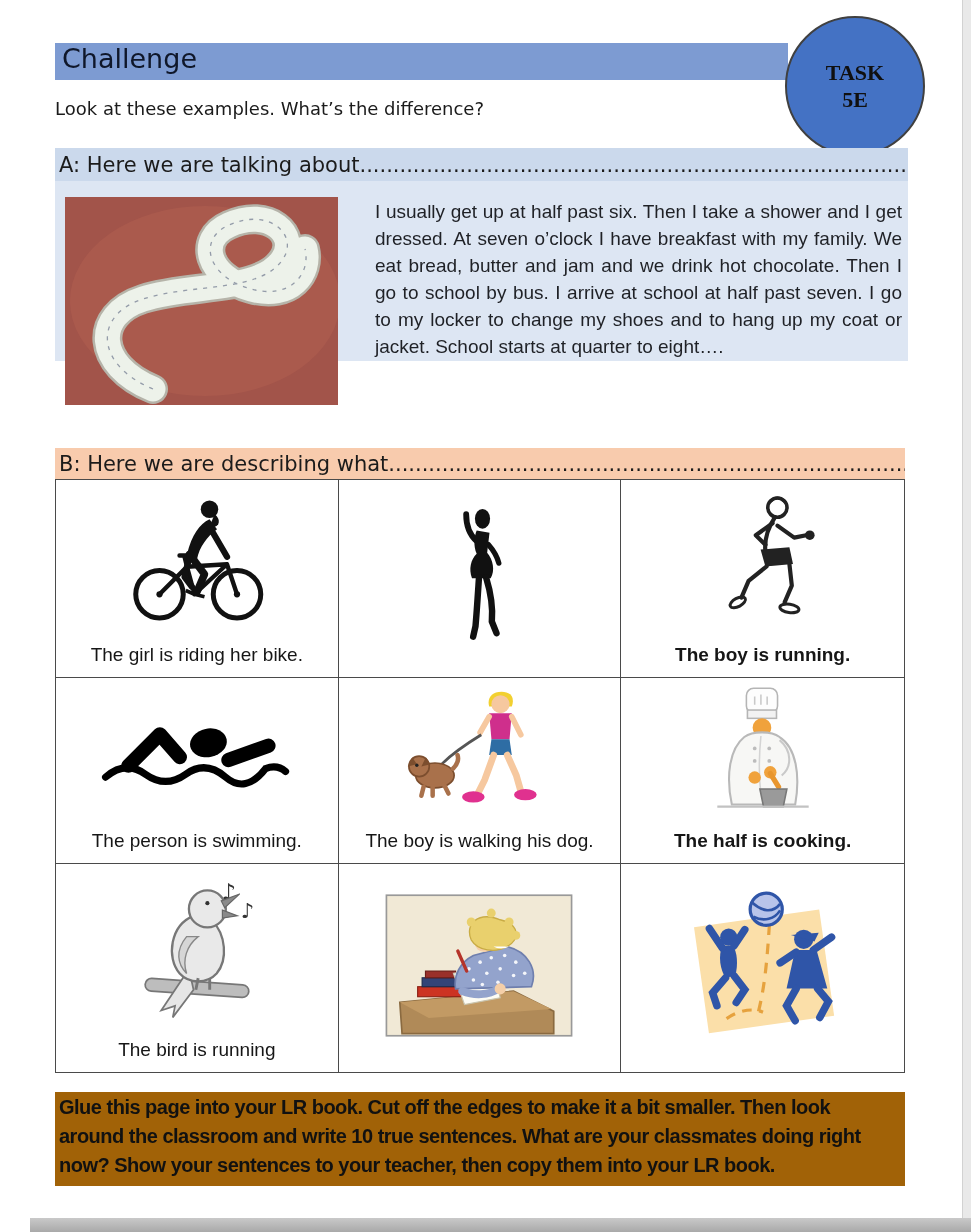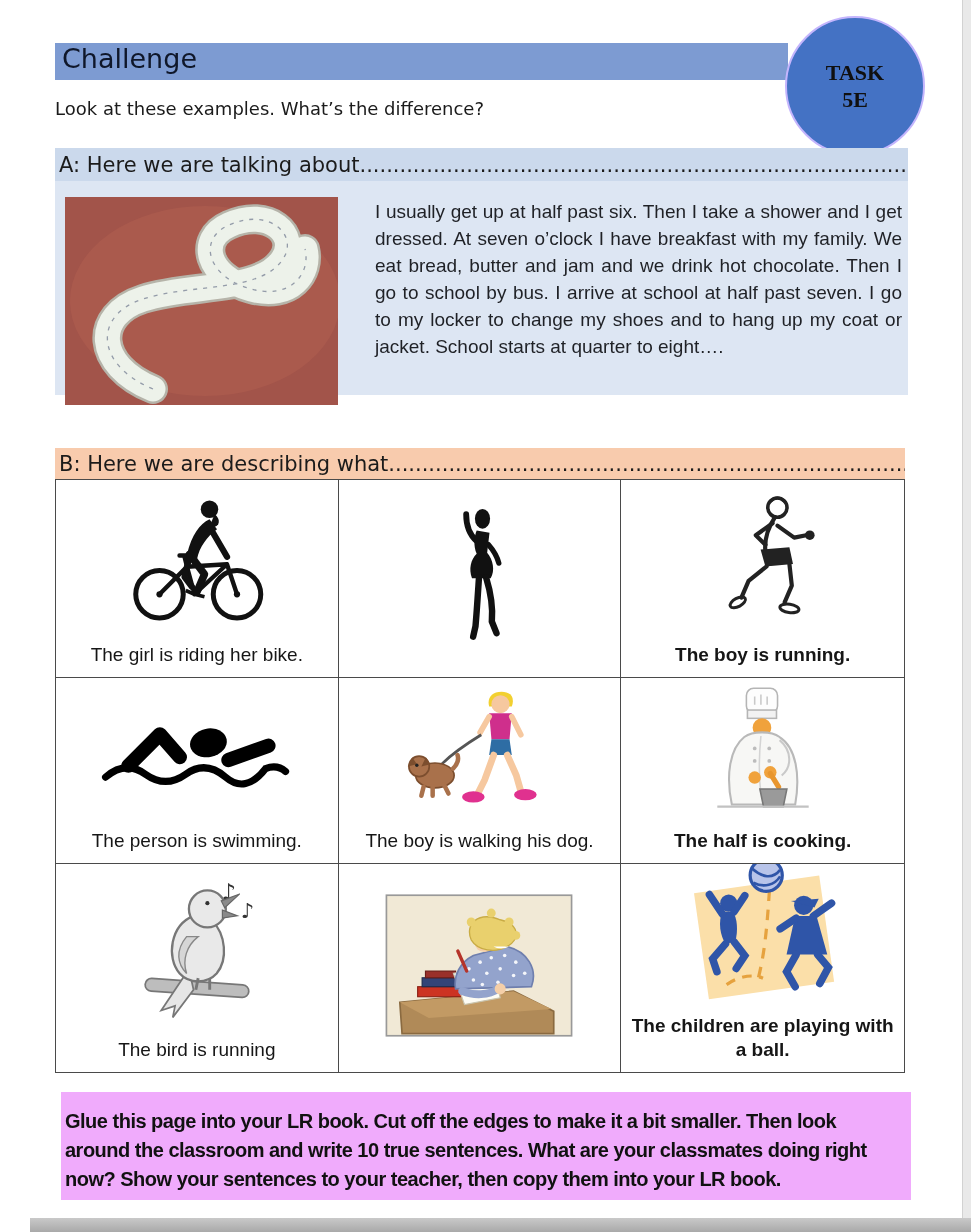--- a/index.html
+++ b/index.html
@@ -6,53 +6,53 @@
   #page{position:relative;width:971px;height:1232px;background:#ffffff;overflow:hidden;
         font-family:"Liberation Sans",sans-serif;color:#1c1c1c;}
   
   .right-strip{position:absolute;top:0;right:0;width:8px;height:1232px;background:#e9e9e9;border-left:1px solid #d2d2d2;}
   .bottom-strip{position:absolute;left:30px;right:0;top:1218px;height:14px;background:linear-gradient(#c9c9c9,#a9a9a9);}
   
   .challenge-bar{position:absolute;left:55px;top:43px;width:733px;height:37px;background:#7d9bd2;
                  display:flex;align-items:flex-start;padding-left:7px;box-sizing:border-box;
                  font-family:"DejaVu Sans",sans-serif;font-size:27px;color:#0f172a;}
   .badge{position:absolute;left:785px;top:16px;width:140px;height:140px;border-radius:50%;
-         background:#4472c4;border:2px solid #c4b5fd;box-sizing:border-box;
+         background:#4472c4;border:2px solid #404040;box-sizing:border-box;
          display:flex;flex-direction:column;align-items:center;justify-content:center;
          font-family:"Liberation Serif",serif;font-weight:700;font-size:22px;color:#101010;line-height:27px;}
   .subtitle{position:absolute;left:55px;top:98px;width:720px;
             font-family:"DejaVu Sans",sans-serif;font-size:18px;color:#1b1b1b;}
   
   .a-heading{position:absolute;left:55px;top:148px;width:853px;height:33px;background:#cbd9ec;
              font-family:"DejaVu Sans",sans-serif;font-size:21px;color:#1b1b1b;
              display:flex;align-items:center;padding-left:4px;box-sizing:border-box;
              white-space:nowrap;overflow:hidden;}
-  .a-block{position:absolute;left:55px;top:181px;width:853px;height:214px;background:#dde6f3;}
+  .a-block{position:absolute;left:55px;top:181px;width:853px;height:180px;background:#dde6f3;}
   .a-photo{position:absolute;left:10px;top:16px;width:273px;height:208px;}
   .a-paragraph{position:absolute;left:320px;top:17px;width:527px;
                font-size:19px;line-height:27px;text-align:justify;color:#1f2126;}
   
   .b-heading{position:absolute;left:55px;top:448px;width:850px;height:31px;background:#f8cbad;
              font-family:"DejaVu Sans",sans-serif;font-size:21px;color:#1b1b1b;
              display:flex;align-items:center;padding-left:4px;box-sizing:border-box;
              white-space:nowrap;overflow:hidden;}
   .grid{position:absolute;left:55px;top:479px;width:850px;height:594px;box-sizing:border-box;
         border:1px solid #4a4a4a;display:grid;grid-template-columns:1fr 1fr 1fr;
         grid-template-rows:198px 186px 208px;}
   .cell{border-right:1px solid #4a4a4a;border-bottom:1px solid #4a4a4a;box-sizing:border-box;
-        display:flex;flex-direction:column;align-items:center;justify-content:flex-end;
+        display:flex;flex-direction:column;align-items:center;justify-content:space-between;
         padding-bottom:6px;background:#fff;overflow:hidden;gap:8px;}
   .cell:nth-child(3n){border-right:none;font-weight:bold;}
   .cell:nth-child(n+7){border-bottom:none;}
   .art{flex:1;display:flex;align-items:center;justify-content:center;width:100%;}
   .caption{font-size:19px;color:#161616;text-align:center;line-height:24px;padding:0 6px 4px 6px;}
   
-  .footer{position:absolute;left:55px;top:1092px;width:850px;background:#f0abfc;
-          box-sizing:border-box;padding:15px 6px 6px 4px;
-          font-weight:700;font-size:20px;line-height:29px;letter-spacing:-0.5px;color:#111;margin-left:6px;}
+  .footer{position:absolute;left:55px;top:1092px;width:850px;background:#a16207;
+          box-sizing:border-box;padding:1px 6px 6px 4px;
+          font-weight:700;font-size:20px;line-height:29px;letter-spacing:-0.5px;color:#111;}
 </style>
 </head>
 <body>
 
 <div id="page">
 
   <div class="challenge-bar">
     <span>Challenge</span>
   </div>
 
@@ -268,21 +268,20 @@
           </g>
           <g stroke="#2f55a8" stroke-width="7" stroke-linecap="round" fill="#2f55a8">
             <circle cx="128" cy="46" r="9" stroke="none"></circle>
             <path d="M116 42 L142 40 L138 48 Z" stroke="none"></path>
             <path d="M120 56 L140 56 L150 92 L112 92 Z" stroke="none"></path>
             <path d="M121 58 L106 68 M137 56 L154 44" fill="none"></path>
             <path d="M121 92 L112 108 L120 122 M141 92 L151 104 L143 119" fill="none"></path>
           </g>
         </svg>
       </div>
-      <div class="caption">The children are playing with a ball.</div>
     </div>
 
   </div>
 
   <div class="footer">Glue this page into your LR book. Cut off the edges to make it a bit smaller. Then look around the classroom and write 10 true sentences. What are your classmates doing right now? Show your sentences to your teacher, then copy them into your LR book.</div>
 
   <div class="right-strip"></div>
   <div class="bottom-strip"></div>
 
 </div>

